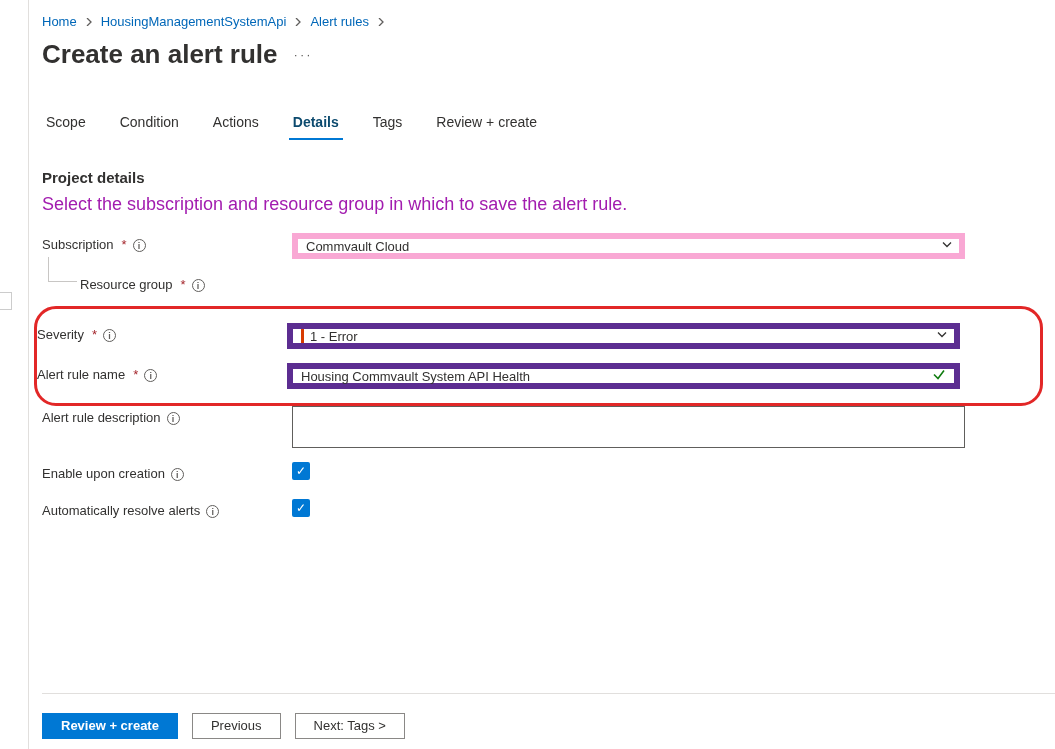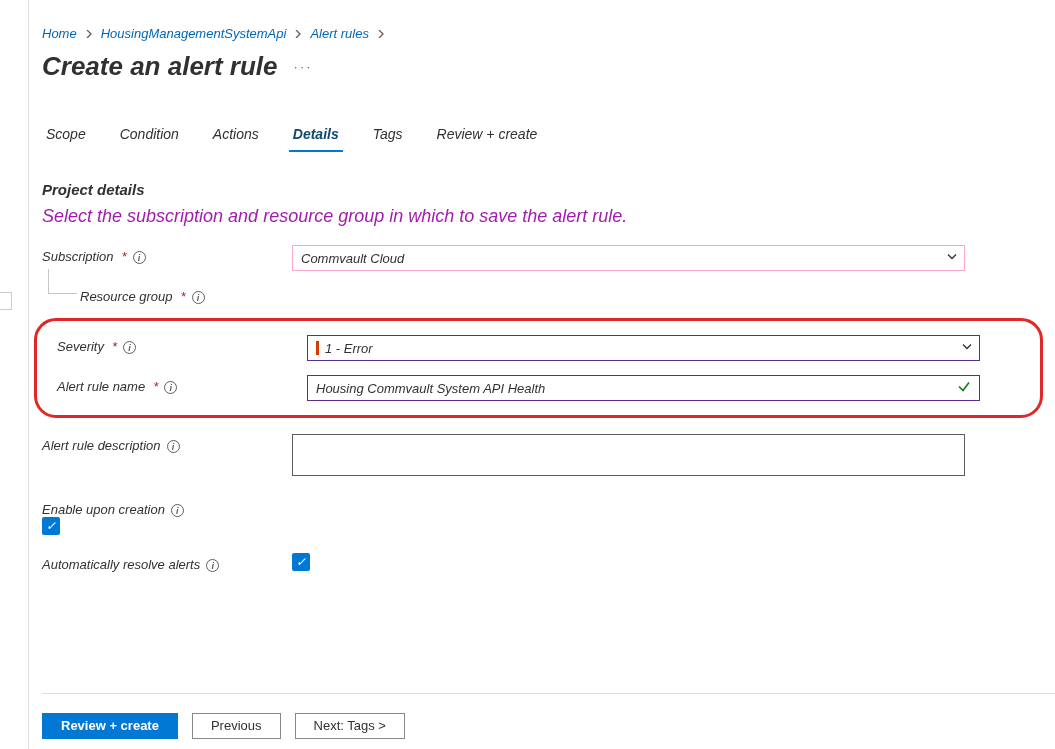--- a/index.html
+++ b/index.html
@@ -1,47 +1,47 @@
 <!DOCTYPE html>
 <html><head>
 <meta charset="utf-8">
 <style>
   * { box-sizing: border-box; }
   html, body { margin:0; padding:0; font-family:"Segoe UI", -apple-system, Arial, sans-serif; font-size:13px; color:#323130; background:#fff; }
   .page { width:1055px; height:749px; position:relative; overflow:hidden; }
   .left-divider { position:absolute; left:28px; top:0; bottom:0; width:1px; background:#e1dfdd; }
   .tiny-tab { position:absolute; left:0; top:292px; width:12px; height:18px; border:1px solid #ccc; border-left:none; background:#fff;}
-  .content { position:absolute; left:42px; right:20px; top:16px;font-style:italic; }
+  .content { position:absolute; left:42px; right:20px; top:4px; }
   .breadcrumb { display:flex; align-items:center; gap:8px; padding:10px 0 4px; font-size:13px; }
   .breadcrumb a { color:#0067b8; text-decoration:none; }
   .breadcrumb .sep { color:#605e5c; }
   .breadcrumb .sep svg { display:block; }
   .title-row { display:flex; align-items:center; gap:16px; padding:6px 0 20px; }
   .title { font-size:26px; font-weight:600; }
   .dots { letter-spacing:2px; color:#605e5c; cursor:pointer; }
   .tabs { display:flex; gap:26px; border-bottom:1px solid transparent; margin-top:18px;}
   .tab { padding:6px 4px 10px; font-size:14px; color:#323130; cursor:pointer; position:relative; }
   .tab.active { font-weight:600; color:#0c4a6e; }
   .tab.active::after { content:""; position:absolute; left:0; right:0; bottom:0; height:2px; background:#0078d4; }
   .section-title { font-weight:600; font-size:15px; margin-top:28px; margin-bottom:8px; }
   .section-desc { font-size:18px; color:#a21caf; margin-bottom:18px; }
   .form-row { display:flex; align-items:flex-start; margin-bottom:14px; }
   .label-col { width:250px; padding-top:4px; display:flex; align-items:flex-end; gap:6px; }
   .label-col.indent { padding-left:38px; position:relative; }
   .label-col.indent::before { content:""; position:absolute; left:6px; top:-16px; width:28px; height:24px; border-left:1px solid #c8c6c4; border-bottom:1px solid #c8c6c4; }
   .req { color:#a4262c; margin-left:2px; }
   .info-icon { width:13px; height:13px; border:1px solid #605e5c; border-radius:50%; display:inline-flex; align-items:center; justify-content:center; font-size:9px; color:#605e5c; font-weight:600;}
   .input-col { flex:1; max-width:673px; }
-  .select-box, .text-box { width:100%; height:26px; border:1px solid #f9a8d4; background:#fff; display:flex; align-items:center; padding:0 26px 0 8px; position:relative; cursor:pointer;}
+  .select-box, .text-box { width:100%; height:26px; border:6px solid #f9a8d4; background:#fff; display:flex; align-items:center; padding:0 26px 0 8px; position:relative; cursor:pointer;}
   .text-box { cursor:text; }
   .select-box .chev, .text-box .chev { position:absolute; right:6px; top:50%; transform:translateY(-50%); }
   .textarea-box { width:100%; height:42px; border:1px solid #605e5c; background:#fff; }
   .link { color:#0067b8; font-size:13px; display:inline-block; margin-top:4px; cursor:pointer; }
   .severity-dot { width:3px; height:14px; background:#d83b01; display:inline-block; margin-right:6px; }
-  .highlight-box { border:3px solid #e22727; border-radius:22px; padding:14px 20px 8px; margin:6px -8px 16px -8px;}
+  .highlight-box { border:3px solid #e22727; border-radius:22px; padding:14px 0 8px; margin:6px -8px 0 -8px;}
   .highlight-box .form-row { margin-bottom:14px; }
   .highlight-box .select-box, .highlight-box .text-box { border-color:#5c2d91; }
   .check-box { width:18px; height:18px; border-radius:2px; background:#0078d4; display:flex; align-items:center; justify-content:center; cursor:pointer; }
   .check-mark { color:#fff; font-size:12px; }
   .valid-check { position:absolute; right:8px; top:50%; transform:translateY(-50%); }
   .valid-check svg { stroke:#107c10; }
   .footer { position:absolute; left:42px; right:0; bottom:0; height:56px; border-top:1px solid #e1dfdd; display:flex; align-items:center; gap:14px; padding-top:8px;}
   .btn { height:26px; padding:0 18px; display:flex; align-items:center; font-size:13px; cursor:pointer; border:1px solid #8a8886; background:#fff; }
   .btn.primary { background:#0078d4; border-color:#0078d4; color:#fff; font-weight:600;}
 </style>
@@ -155,21 +155,21 @@
     <div class="form-row">
       <div class="label-col">
         <span>Alert rule description</span>
         <span class="info-icon">i</span>
       </div>
       <div class="input-col">
         <div class="textarea-box"></div>
       </div>
     </div>
 
-    <div class="form-row" style="margin-top:22px;flex-direction:column;">
+    <div class="form-row" style="margin-top:14px;">
       <div class="label-col">
         <span>Enable upon creation</span>
         <span class="info-icon">i</span>
       </div>
       <div class="input-col">
         <div class="check-box">
           <span class="check-mark">✓</span>
         </div>
       </div>
     </div>

